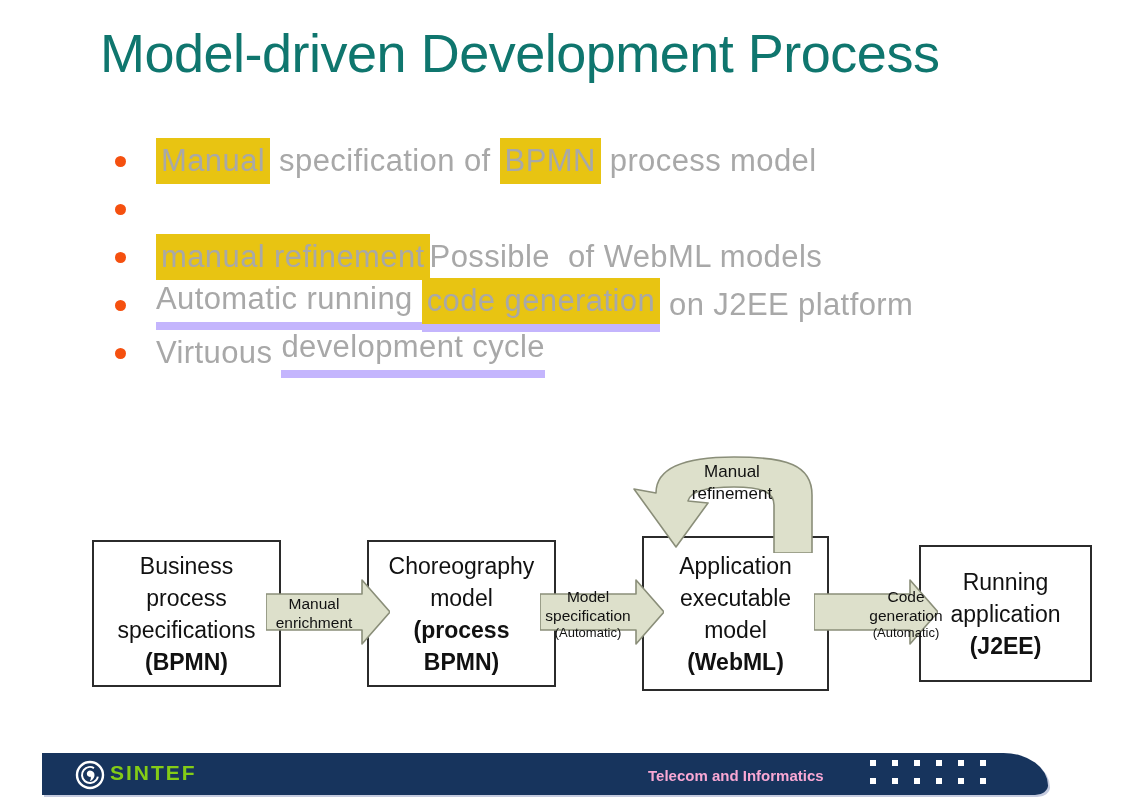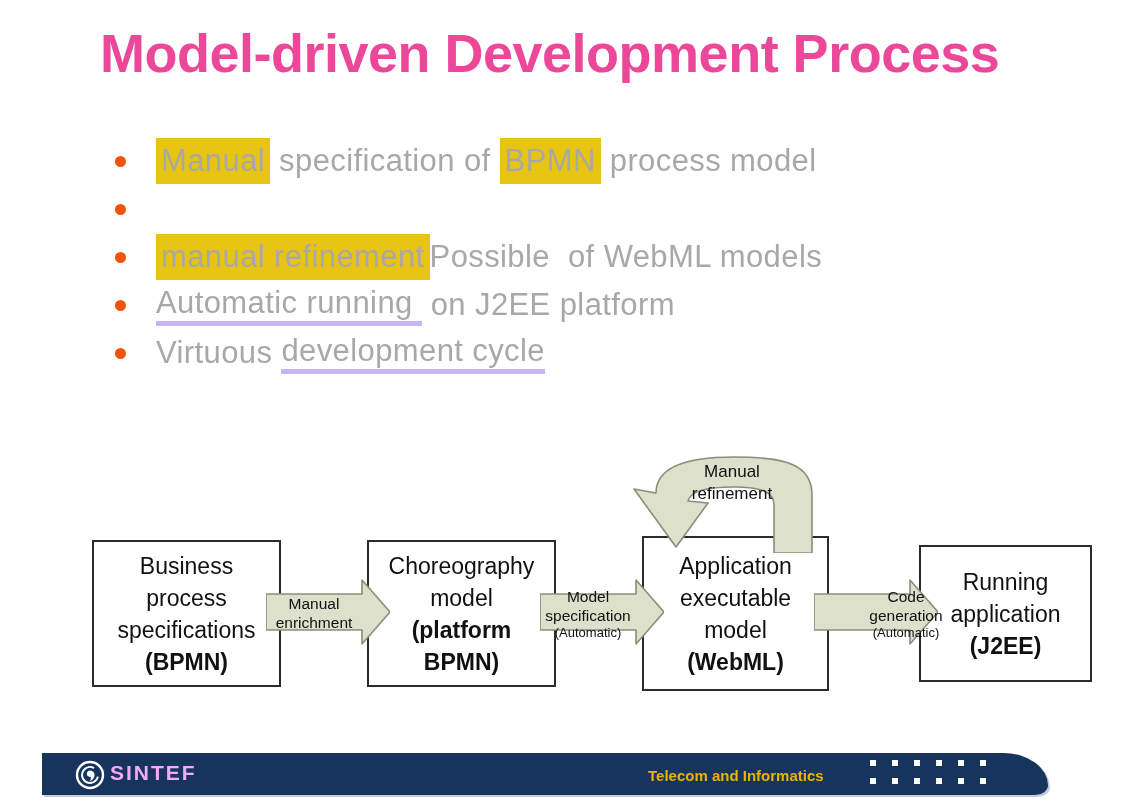--- a/index.html
+++ b/index.html
@@ -1,88 +1,88 @@
 <!DOCTYPE html>
 <html><head>
 <meta charset="utf-8">
 <style>
   html,body{margin:0;padding:0;background:#ffffff;}
   .slide{
     position:relative;width:1123px;height:806px;background:#ffffff;overflow:hidden;
     font-family:"Liberation Sans",sans-serif;
   }
   .title{
-    position:absolute;left:100px;top:22px;font-size:54px;font-weight:bold;
-    color:#ec4899;letter-spacing:-0.5px;white-space:nowrap;
+    position:absolute;left:100px;top:22px;font-size:54px;font-weight:normal;
+    color:#0f766e;letter-spacing:-0.5px;white-space:nowrap;
   }
   
   .bullets{position:absolute;left:100px;top:137px;}
   .bullet-line{display:flex;align-items:center;height:48px;font-size:31px;
     letter-spacing:0.4px;color:#a8a8a8;white-space:pre;}
   .bullet-dot{width:11px;height:11px;border-radius:50%;background:#f5500f;
     margin:0 30px 0 15px;flex:none;}
   .seg{white-space:pre;}
   .seg.hl{background:#e8c412;padding:5px 5px;}
-  .seg.ul{border-bottom:5px solid #c4b5fd;}
+  .seg.ul{border-bottom:8px solid #c4b5fd;padding-bottom:5px;}
   
   .box{position:absolute;background:#ffffff;border:2.5px solid #2b2b2b;
     display:flex;flex-direction:column;justify-content:center;align-items:center;
     font-size:23px;line-height:32px;color:#111;text-align:center;}
   .box .bold{font-weight:bold;}
   .flow-arrow{position:absolute;}
   .arrow-label{position:absolute;text-align:center;font-size:15.5px;line-height:19px;
     color:#111;white-space:nowrap;display:flex;flex-direction:column;align-items:center;
     justify-content:center;}
   .arrow-label .small{font-size:13px;line-height:15px;}
   .loop-svg{position:absolute;left:622px;top:443px;}
   .loop-label{position:absolute;left:652px;top:461px;width:160px;text-align:center;
     font-size:17px;line-height:22px;color:#111;}
   
   .footer-bar{position:absolute;left:42px;top:753px;width:1006px;height:42px;
     background:#17345d;border-top-right-radius:55px 40px;border-bottom-right-radius:16px 12px;
     box-shadow:2px 2px 0 #c5cbdf;}
   .logo{position:absolute;left:30px;top:6px;}
   .sintef-text{position:absolute;left:68px;top:8px;font-size:21px;font-weight:bold;
-    color:#f0abfc;letter-spacing:2px;}
-  .dept{position:absolute;left:606px;top:14px;font-size:15px;font-weight:bold;color:#eab308;}
+    color:#84cc16;letter-spacing:2px;}
+  .dept{position:absolute;left:606px;top:14px;font-size:15px;font-weight:bold;color:#f9a8d4;}
   .dots{position:absolute;left:828px;top:7px;display:grid;
     grid-template-columns:repeat(6,6px);grid-auto-rows:6px;column-gap:16px;row-gap:12px;}
   .dot-sq{width:6px;height:6px;background:#fff;}
 </style>
 </head>
 <body>
 
 <div class="slide">
 
   <div class="title">Model-driven Development Process</div>
 
   <div class="bullets" id="bullet-list">
       <div class="bullet-line"><span class="bullet-dot"></span><span class="seg hl">Manual</span><span class="seg"> specification of </span><span class="seg hl">BPMN</span><span class="seg"> process model</span></div>
       <div class="bullet-line"><span class="bullet-dot"></span></div>
       <div class="bullet-line"><span class="bullet-dot"></span><span class="seg hl">manual refinement</span><span class="seg">Possible </span><span class="seg"> of WebML models</span></div>
-      <div class="bullet-line"><span class="bullet-dot"></span><span class="seg ul">Automatic running </span><span class="seg"> on J2EE platform</span></div>
+      <div class="bullet-line"><span class="bullet-dot"></span><span class="seg ul">Automatic running </span><span class="seg hl ul">code generation</span><span class="seg"> on J2EE platform</span></div>
       <div class="bullet-line"><span class="bullet-dot"></span><span class="seg">Virtuous </span><span class="seg ul">development cycle</span></div>
     </div>
 
   <div id="diagram-layer">
       <div class="box" style="left: 919px; top: 545px; width: 169px; height: 133px; align-items: center;">
         <div>Running</div>
         <div>application</div>
         <div class="bold">(J2EE)</div>
       </div>
       <div class="box" style="left: 642px; top: 536px; width: 183px; height: 151px;">
         <div>Application</div>
         <div>executable</div>
         <div>model</div>
         <div class="bold">(WebML)</div>
       </div>
       <div class="box" style="left: 367px; top: 540px; width: 185px; height: 143px;">
         <div>Choreography</div>
         <div>model</div>
-        <div class="bold">(platform</div>
+        <div class="bold">(process</div>
         <div class="bold">BPMN)</div>
       </div>
       <div class="box" style="left: 92px; top: 540px; width: 185px; height: 143px; text-align: right;">
         <div>Business</div>
         <div>process</div>
         <div>specifications</div>
         <div class="bold">(BPMN)</div>
       </div>
 
     <svg class="loop-svg" width="200" height="110" viewBox="0 0 200 110">

